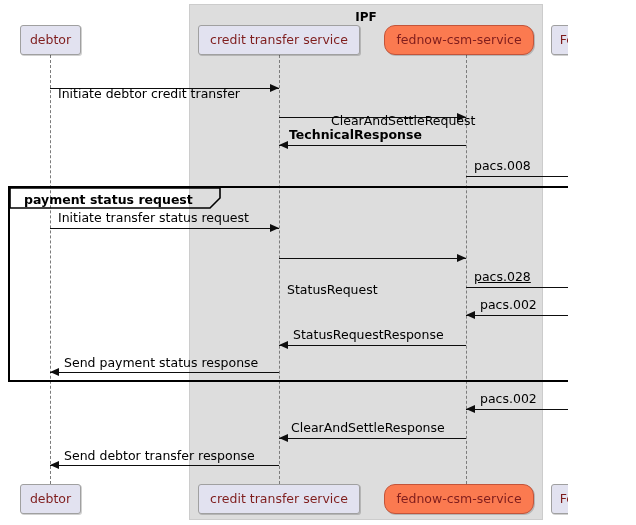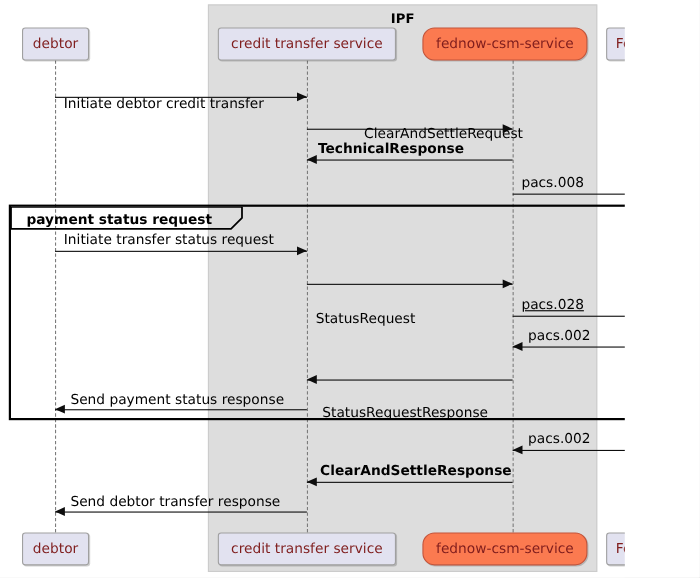--- a/index.html
+++ b/index.html
@@ -151,30 +151,30 @@
       <div class="arrow-head right" style="top: 254px; left: 457px;"></div>
       <div class="msg-label" style="left: 287px; top: 242px; margin-top: 42px;">StatusRequest</div>
       <div class="msg-line" style="left: 466px; top: 287px; width: 118px;"></div>
       <div class="arrow-head right" style="top: 283px; left: 575px;"></div>
       <div class="msg-label" style="left: 474px; top: 271px; text-decoration: underline;">pacs.028</div>
       <div class="msg-line" style="left: 466px; top: 315px; width: 118px;"></div>
       <div class="arrow-head left" style="top: 311px; left: 466px;"></div>
       <div class="msg-label" style="left: 480px; top: 299px;">pacs.002</div>
       <div class="msg-line" style="left: 279px; top: 345px; width: 187px;"></div>
       <div class="arrow-head left" style="top: 341px; left: 279px;"></div>
-      <div class="msg-label" style="left: 293px; top: 329px; margin-top: 40px;">StatusRequestResponse</div>
+      <div class="msg-label" style="left: 293px; top: 329px;">StatusRequestResponse</div>
       <div class="msg-line" style="left: 50px; top: 372px; width: 229px;"></div>
       <div class="arrow-head left" style="top: 368px; left: 50px;"></div>
       <div class="msg-label" style="left: 64px; top: 357px;">Send payment status response</div>
       <div class="msg-line" style="left: 466px; top: 409px; width: 118px;"></div>
       <div class="arrow-head left" style="top: 405px; left: 466px;"></div>
       <div class="msg-label" style="left: 480px; top: 393px;">pacs.002</div>
       <div class="msg-line" style="left: 279px; top: 438px; width: 187px;"></div>
       <div class="arrow-head left" style="top: 434px; left: 279px;"></div>
-      <div class="msg-label" style="left: 291px; top: 422px; font-weight: bold;">ClearAndSettleResponse</div>
+      <div class="msg-label" style="left: 291px; top: 422px;">ClearAndSettleResponse</div>
       <div class="msg-line" style="left: 50px; top: 465px; width: 229px;"></div>
       <div class="arrow-head left" style="top: 461px; left: 50px;"></div>
       <div class="msg-label" style="left: 64px; top: 450px;">Send debtor transfer response</div>
     </div>
 
   <div id="participants-bottom">
       <div class="participant" style="left: 20px; top: 484px; width: 61px; height: 30px; background: rgb(226, 226, 240);">debtor</div>
       <div class="participant" style="left: 198px; top: 484px; width: 162px; height: 30px; background: rgb(226, 226, 240);">credit transfer service</div>
       <div class="participant accent" style="left: 384px; top: 484px; width: 150px; height: 30px; background: rgb(251, 122, 80);">fednow-csm-service</div>
       <div class="participant" style="left: 551px; top: 484px; width: 67px; height: 30px; background: rgb(226, 226, 240);">FedNow</div>

